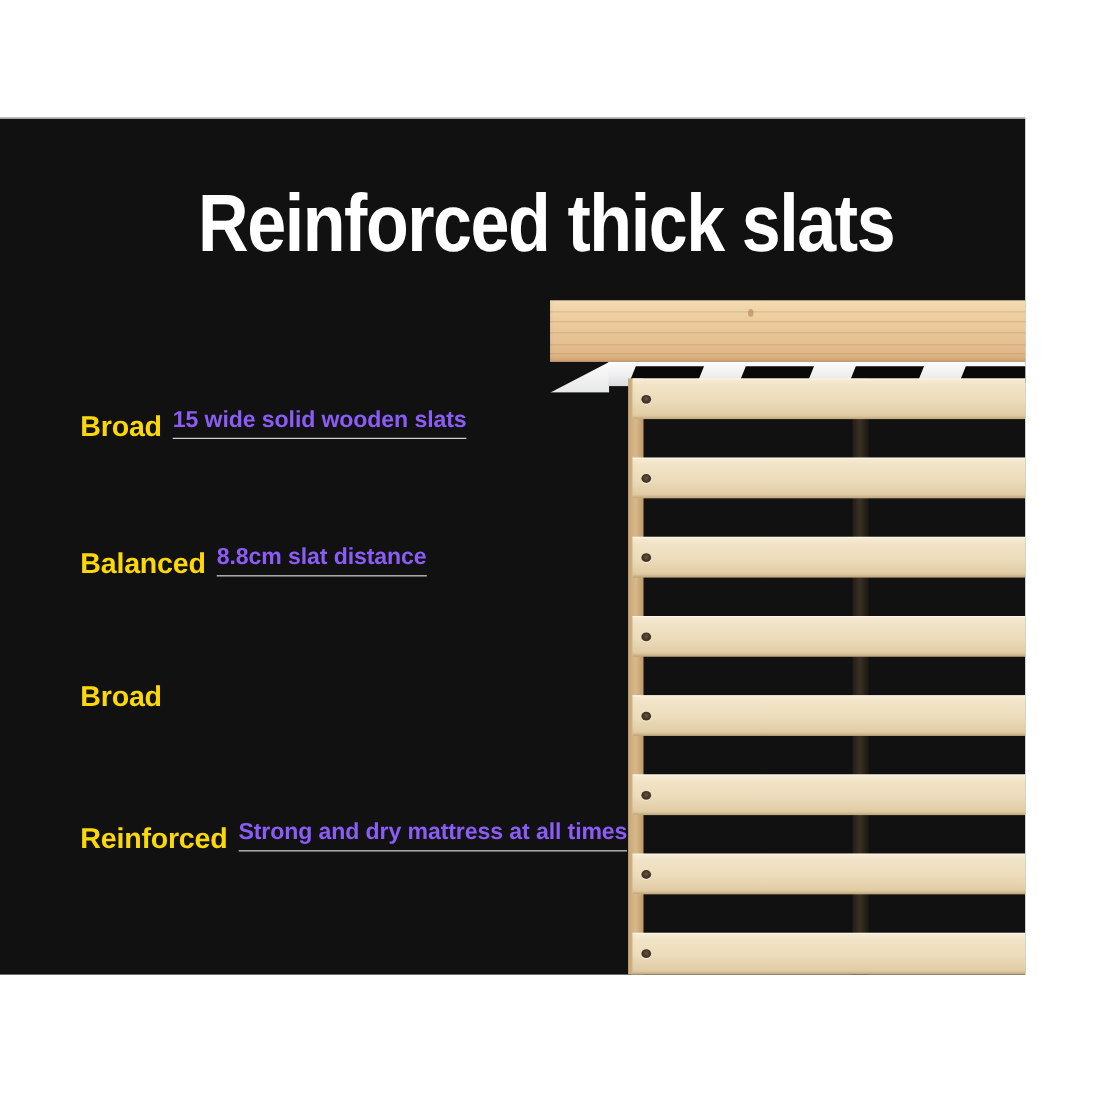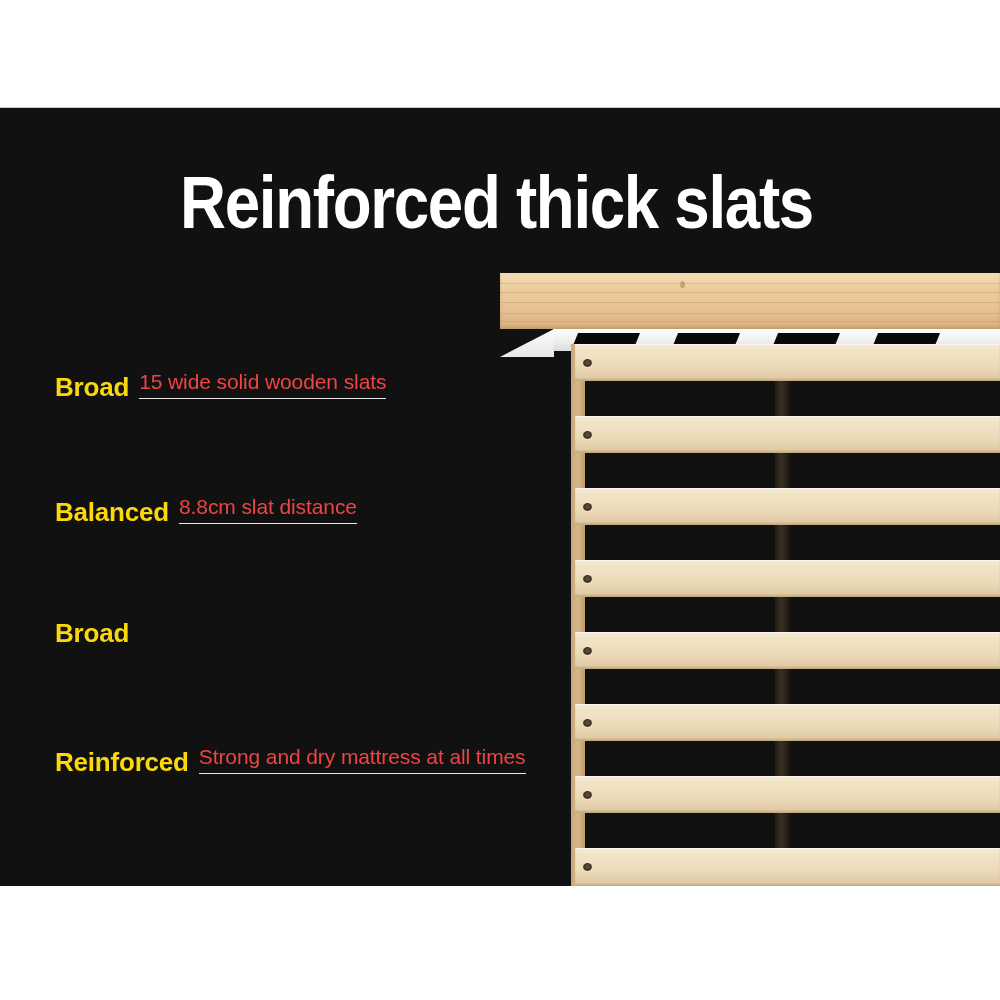--- a/index.html
+++ b/index.html
@@ -5,24 +5,25 @@
   html, body {
     margin: 0;
     padding: 0;
     background: #ffffff;
   }
   body {
     font-family: "Liberation Sans", sans-serif;
   }
   #stage {
     position: relative;
-    width: 1000px;
+    width: 908px;
     height: 1000px;
     background: #ffffff;
     overflow: hidden;
+    padding-left: 24px;
   }
 
   
   #panel {
     position: absolute;
     left: 0;
     top: 107px;
     width: 1000px;
     height: 778px;
     background: #111111;
@@ -42,41 +43,41 @@
     font-weight: 700;
     letter-spacing: -1.5px;
     transform: scaleX(0.86);
     transform-origin: left top;
     white-space: nowrap;
   }
 
   
   .feature {
     position: absolute;
-    left: 55px;
+    left: 73px;
     display: flex;
     align-items: flex-end;
     white-space: nowrap;
     text-align: right;
   }
   .feature-label {
     color: #fdd808;
     font-size: 26px;
     font-weight: 700;
     letter-spacing: -0.2px;
     line-height: 1;
   }
   .feature-desc-wrap {
     margin-left: 10px;
     padding-bottom: 1px;
   }
   .feature-desc {
-    color: #ef4444;
+    color: #8b5cf6;
     font-size: 21px;
-    font-weight: 400;
+    font-weight: 700;
     line-height: 1.15;
     letter-spacing: -0.1px;
     display: block;
     padding-bottom: 4px;
     border-bottom: 1.5px solid #e8e8e8;
   }
 
   
   #product {
     position: absolute;

